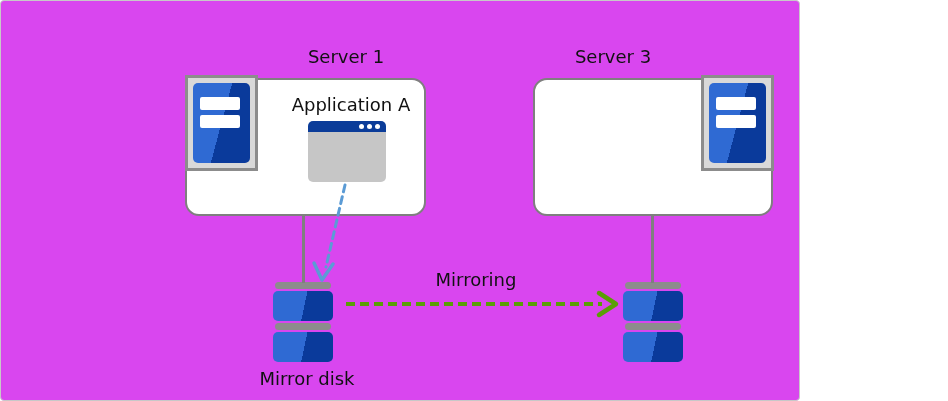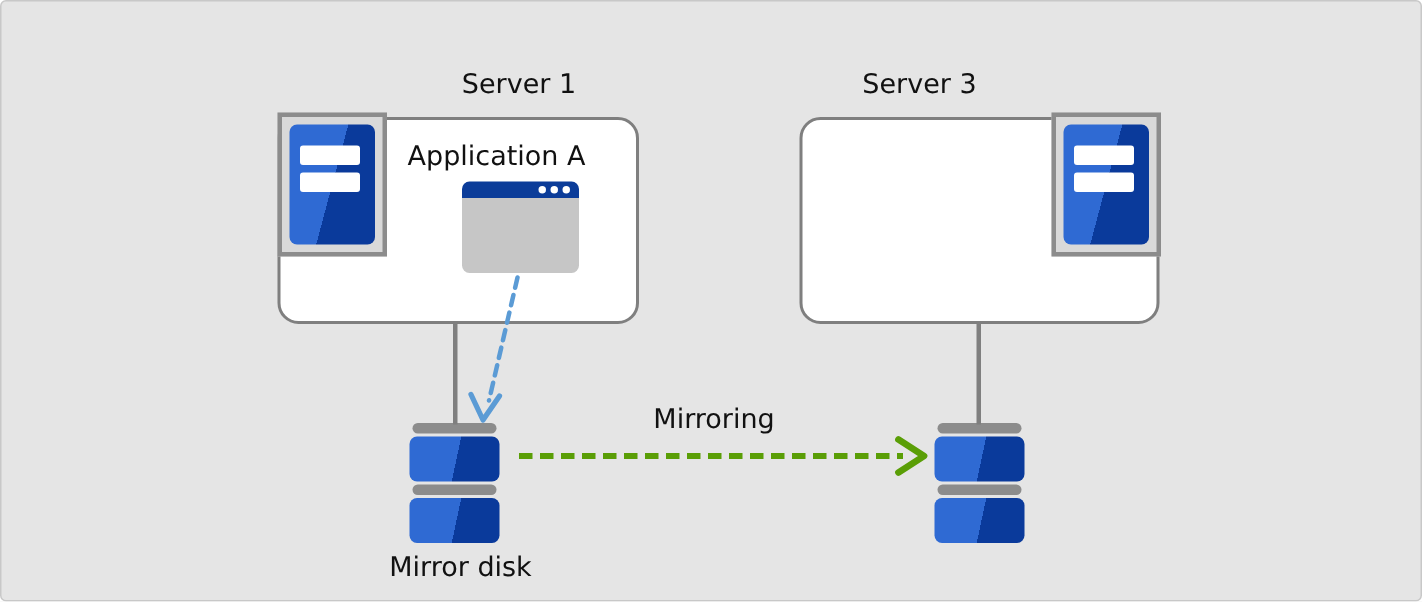--- a/index.html
+++ b/index.html
@@ -1,19 +1,19 @@
 <!DOCTYPE html>
 <html style="--canvas-border: #c8c8c8; --box-border: #7f7f7f; --connector-gray: #7f7f7f; --icon-frame-bg: #d9d9d9; --icon-frame-border: #8c8c8c; --blue-light: #2f6ad3; --blue-dark: #0a3a9b; --titlebar-blue: #0b3c99; --window-body-gray: #c6c6c6; --disk-bar-gray: #8c8c8c; --arrow-blue: #5b9bd5; --arrow-green: #5a9e06; --text: #111111;"><head>
 <meta charset="utf-8">
 <style>
   html,body { margin:0; padding:0; background:#ffffff; }
   body { font-family:"DejaVu Sans","Liberation Sans",sans-serif; }
   .canvas {
-    position:relative; width:948px; height:401px; box-sizing:border-box;
-    background:#e5e5e5; border:1px solid var(--canvas-border,#c8c8c8);
+    position:relative; width:800px; height:401px; box-sizing:border-box;
+    background:#d946ef; border:1px solid var(--canvas-border,#c8c8c8);
     border-radius:4px; overflow:hidden; color:var(--text,#111);
   }
   .label {
     position:absolute; transform:translateX(-50%);
     font-size:18px; line-height:1.2; white-space:nowrap; z-index:6;
   }
   .server-box {
     position:absolute; width:241px; height:138px; box-sizing:border-box;
     border:2.5px solid var(--box-border,#7f7f7f); border-radius:14px;
     background:#ffffff; z-index:2;
@@ -76,21 +76,21 @@
   </svg>
 
   <div class="label" style="left:345px; top:45px;">Server 1</div>
   <div class="server-box" style="left:184px; top:77px;"></div>
   <div class="icon-frame" style="left:183.5px; top:74px;">
     <div class="tower">
       <div class="tower-bar b1"></div>
       <div class="tower-bar b2"></div>
     </div>
   </div>
-  <div class="label" style="left:330px; top:93px;">Application A</div>
+  <div class="label" style="left:350px; top:93px;">Application A</div>
   <div class="app-window">
     <div class="app-titlebar">
       <div class="app-dots">
         <div class="app-dot"></div>
         <div class="app-dot"></div>
         <div class="app-dot"></div>
       </div>
     </div>
     <div class="app-body"></div>
   </div>

